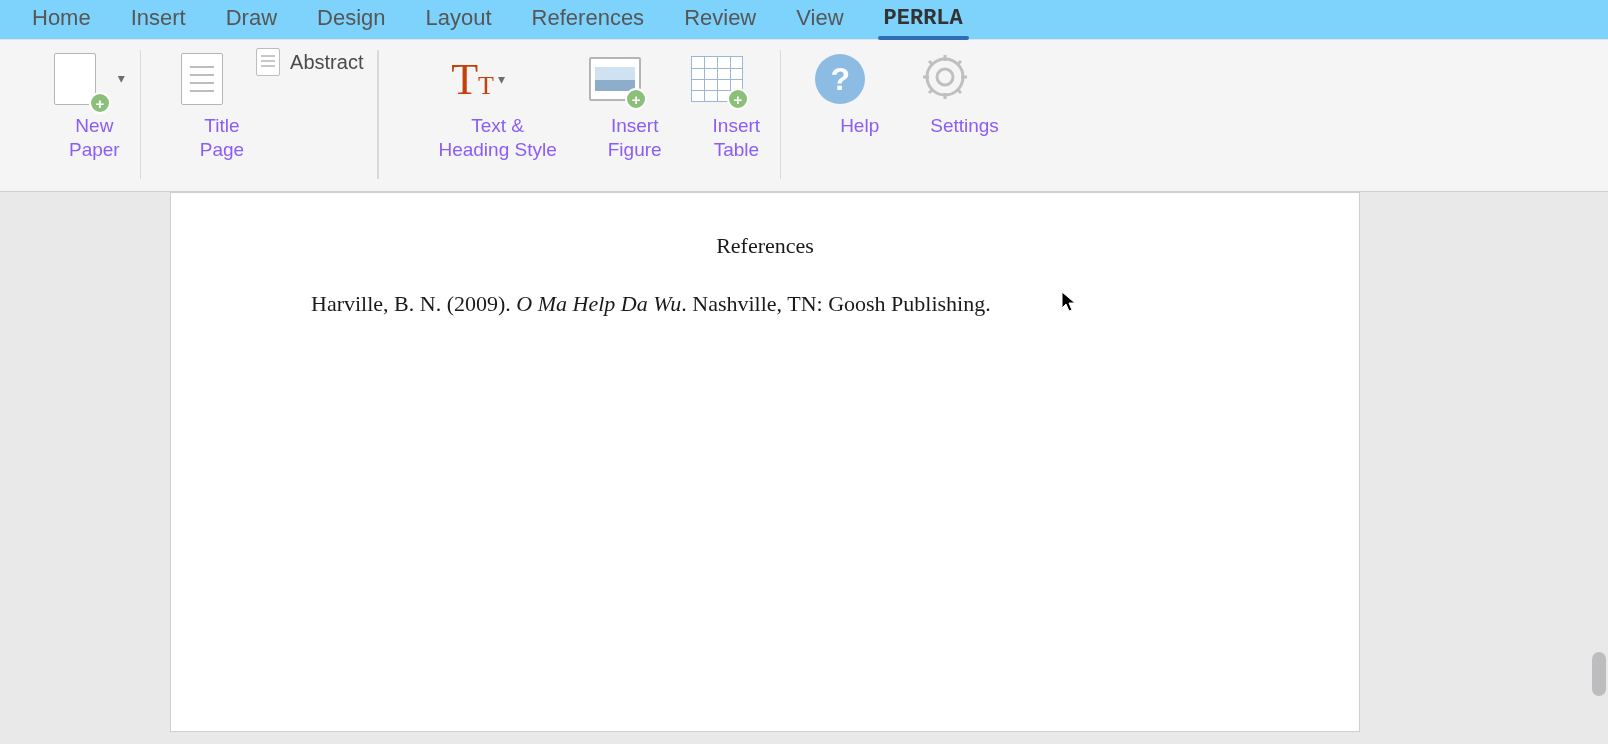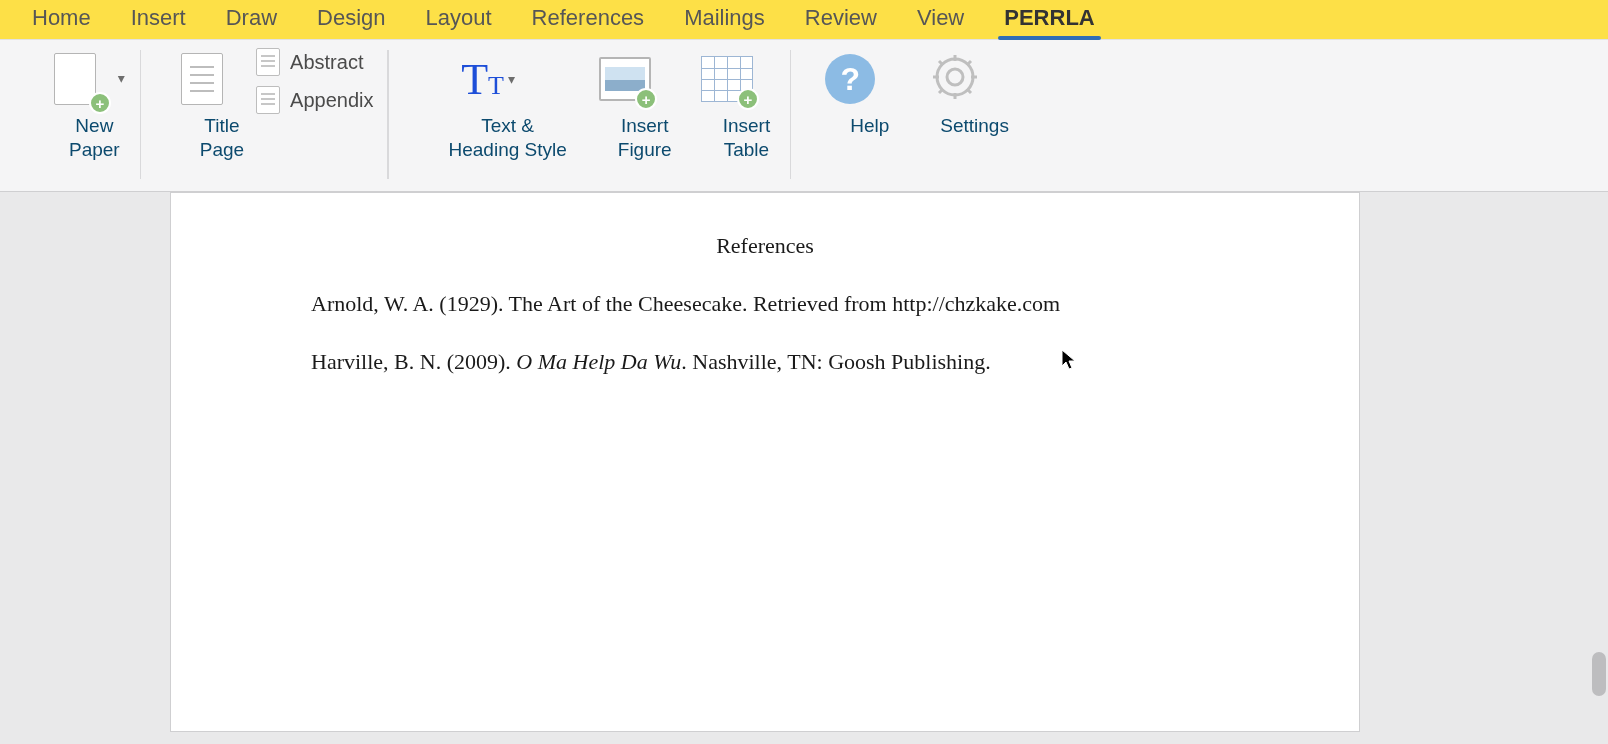--- a/index.html
+++ b/index.html
@@ -4,32 +4,32 @@
 <style>
   * { box-sizing: border-box; margin: 0; padding: 0; }
   html, body { width: 1608px; height: 744px; font-family: -apple-system, "Helvetica Neue", Arial, sans-serif; background:#e9e9ea; overflow:hidden; }
 
   
   .tabs {
     display:flex;
     align-items:flex-end;
     height:40px;
     padding:0 12px;
-    background:#fde047;
+    background:#7dd3fc;
     border-bottom:1px solid #e2e2e3;
   }
   .tab {
     padding:6px 20px 8px 20px;
     font-size:22px;
     color:#565656;
     cursor:pointer;
     position:relative;
     font-weight:400;
   }
-  .tab.active { font-weight:700; color:#333; }
+  .tab.active { font-weight:700; color:#333;font-family:Liberation Mono, monospace; }
   .tab.active::after{
     content:"";
     position:absolute;
     left:14px; right:14px; bottom:-1px;
     height:4px;
     background:#2f6db6;
     border-radius:2px;
   }
 
   
@@ -61,21 +61,21 @@
     min-width:70px;
     cursor:pointer;
   }
   .big-btn .icon-box{
     width:56px; height:58px;
     display:flex; align-items:center; justify-content:center;
     margin-bottom:6px;
   }
   .big-btn .lbl{
     font-size:19px;
-    color:#0c4a6e;
+    color:#8b5cf6;
     text-align:center;
     line-height:1.25;
     white-space:pre-line;
     margin-left:39px;
   }
   .sub-list{
     display:flex;
     flex-direction:column;
     justify-content:center;
     gap:10px;
@@ -137,21 +137,21 @@
 
   
   .shelf{ width:66px; height:54px; position:relative; }
   .shelf .book{ position:absolute; bottom:10px; width:14px; border-radius:2px 2px 0 0; }
   .shelf .b1{ left:6px;  height:36px; background:#d57d6c; }
   .shelf .b2{ left:22px; height:44px; background:#7fa9c9; }
   .shelf .b3{ left:38px; height:40px; background:#89b37c; }
   .shelf .bar{ position:absolute; left:0; right:0; bottom:6px; height:5px; background:#d8a46b; border-radius:2px; }
 
   
-  .tt{ font-family:"Times New Roman", serif; color:#1d4ed8; }
+  .tt{ font-family:"Times New Roman", serif; color:#c2410c; }
   .tt .big{ font-size:44px; }
   .tt .sm{ font-size:26px; }
 
   
   .pic{
     width:52px; height:44px; border:2px solid #b5b5b5; background:#fff; position:relative; border-radius:2px;
   }
   .pic::before{
     content:""; position:absolute; left:4px; right:4px; top:8px; bottom:8px;
     background:linear-gradient(#cfe2f1 0 55%, #8caecb 55% 100%);
@@ -225,21 +225,20 @@
 </head>
 <body>
 
 <div class="tabs">
   <div class="tab">Home</div>
   <div class="tab">Insert</div>
   <div class="tab">Draw</div>
   <div class="tab">Design</div>
   <div class="tab">Layout</div>
   <div class="tab">References</div>
-  <div class="tab">Mailings</div>
   <div class="tab">Review</div>
   <div class="tab">View</div>
   <div class="tab active">PERRLA</div>
 </div>
 
 <div class="toolbar">
 
   <div class="group">
     <div class="big-btn">
       <div class="icon-box" style="position:relative">
@@ -259,24 +258,20 @@
       <div class="icon-box">
           <div class="doc-icon lines"></div>
         </div>
       <div class="lbl">Title
 Page</div>
     </div>
     <div class="sub-list" style="margin-left:6px;">
       <div class="sub-item">
         <div class="mini-icon"></div>
         <span>Abstract</span>
-      </div>
-      <div class="sub-item">
-        <div class="mini-icon"></div>
-        <span>Appendix</span>
       </div>
     </div>
   </div>
 
   <div class="sep"></div>
 
 
   <div class="sep"></div>
 
   <div class="group">
@@ -330,23 +325,20 @@
       <div class="lbl">Settings</div>
     </div>
   </div>
 
 </div>
 
 <div class="workspace">
   <div class="page">
     <div class="ref-title">References</div>
 
-    <div class="ref-entry">
-      <span>Arnold, W. A. (1929). The Art of the Cheesecake. Retrieved from http://chzkake.com</span><span class="ital"></span><span></span>
-    </div>
     <div class="ref-entry" style="position:relative;">
       <span>Harville, B. N. (2009). </span><span class="ital">O Ma Help Da Wu</span><span>. Nashville, TN: Goosh Publishing.</span>
       <svg class="cursor-arrow" style="left:750px; top:2px;" viewBox="0 0 16 22">
           <path d="M1 1 L1 17 L5 13 L8 20 L11 19 L8 12 L14 12 Z" fill="#000" stroke="#fff" stroke-width="1"></path>
         </svg>
     </div>
   </div>
 
   <div class="scroll-thumb"></div>
 </div>

